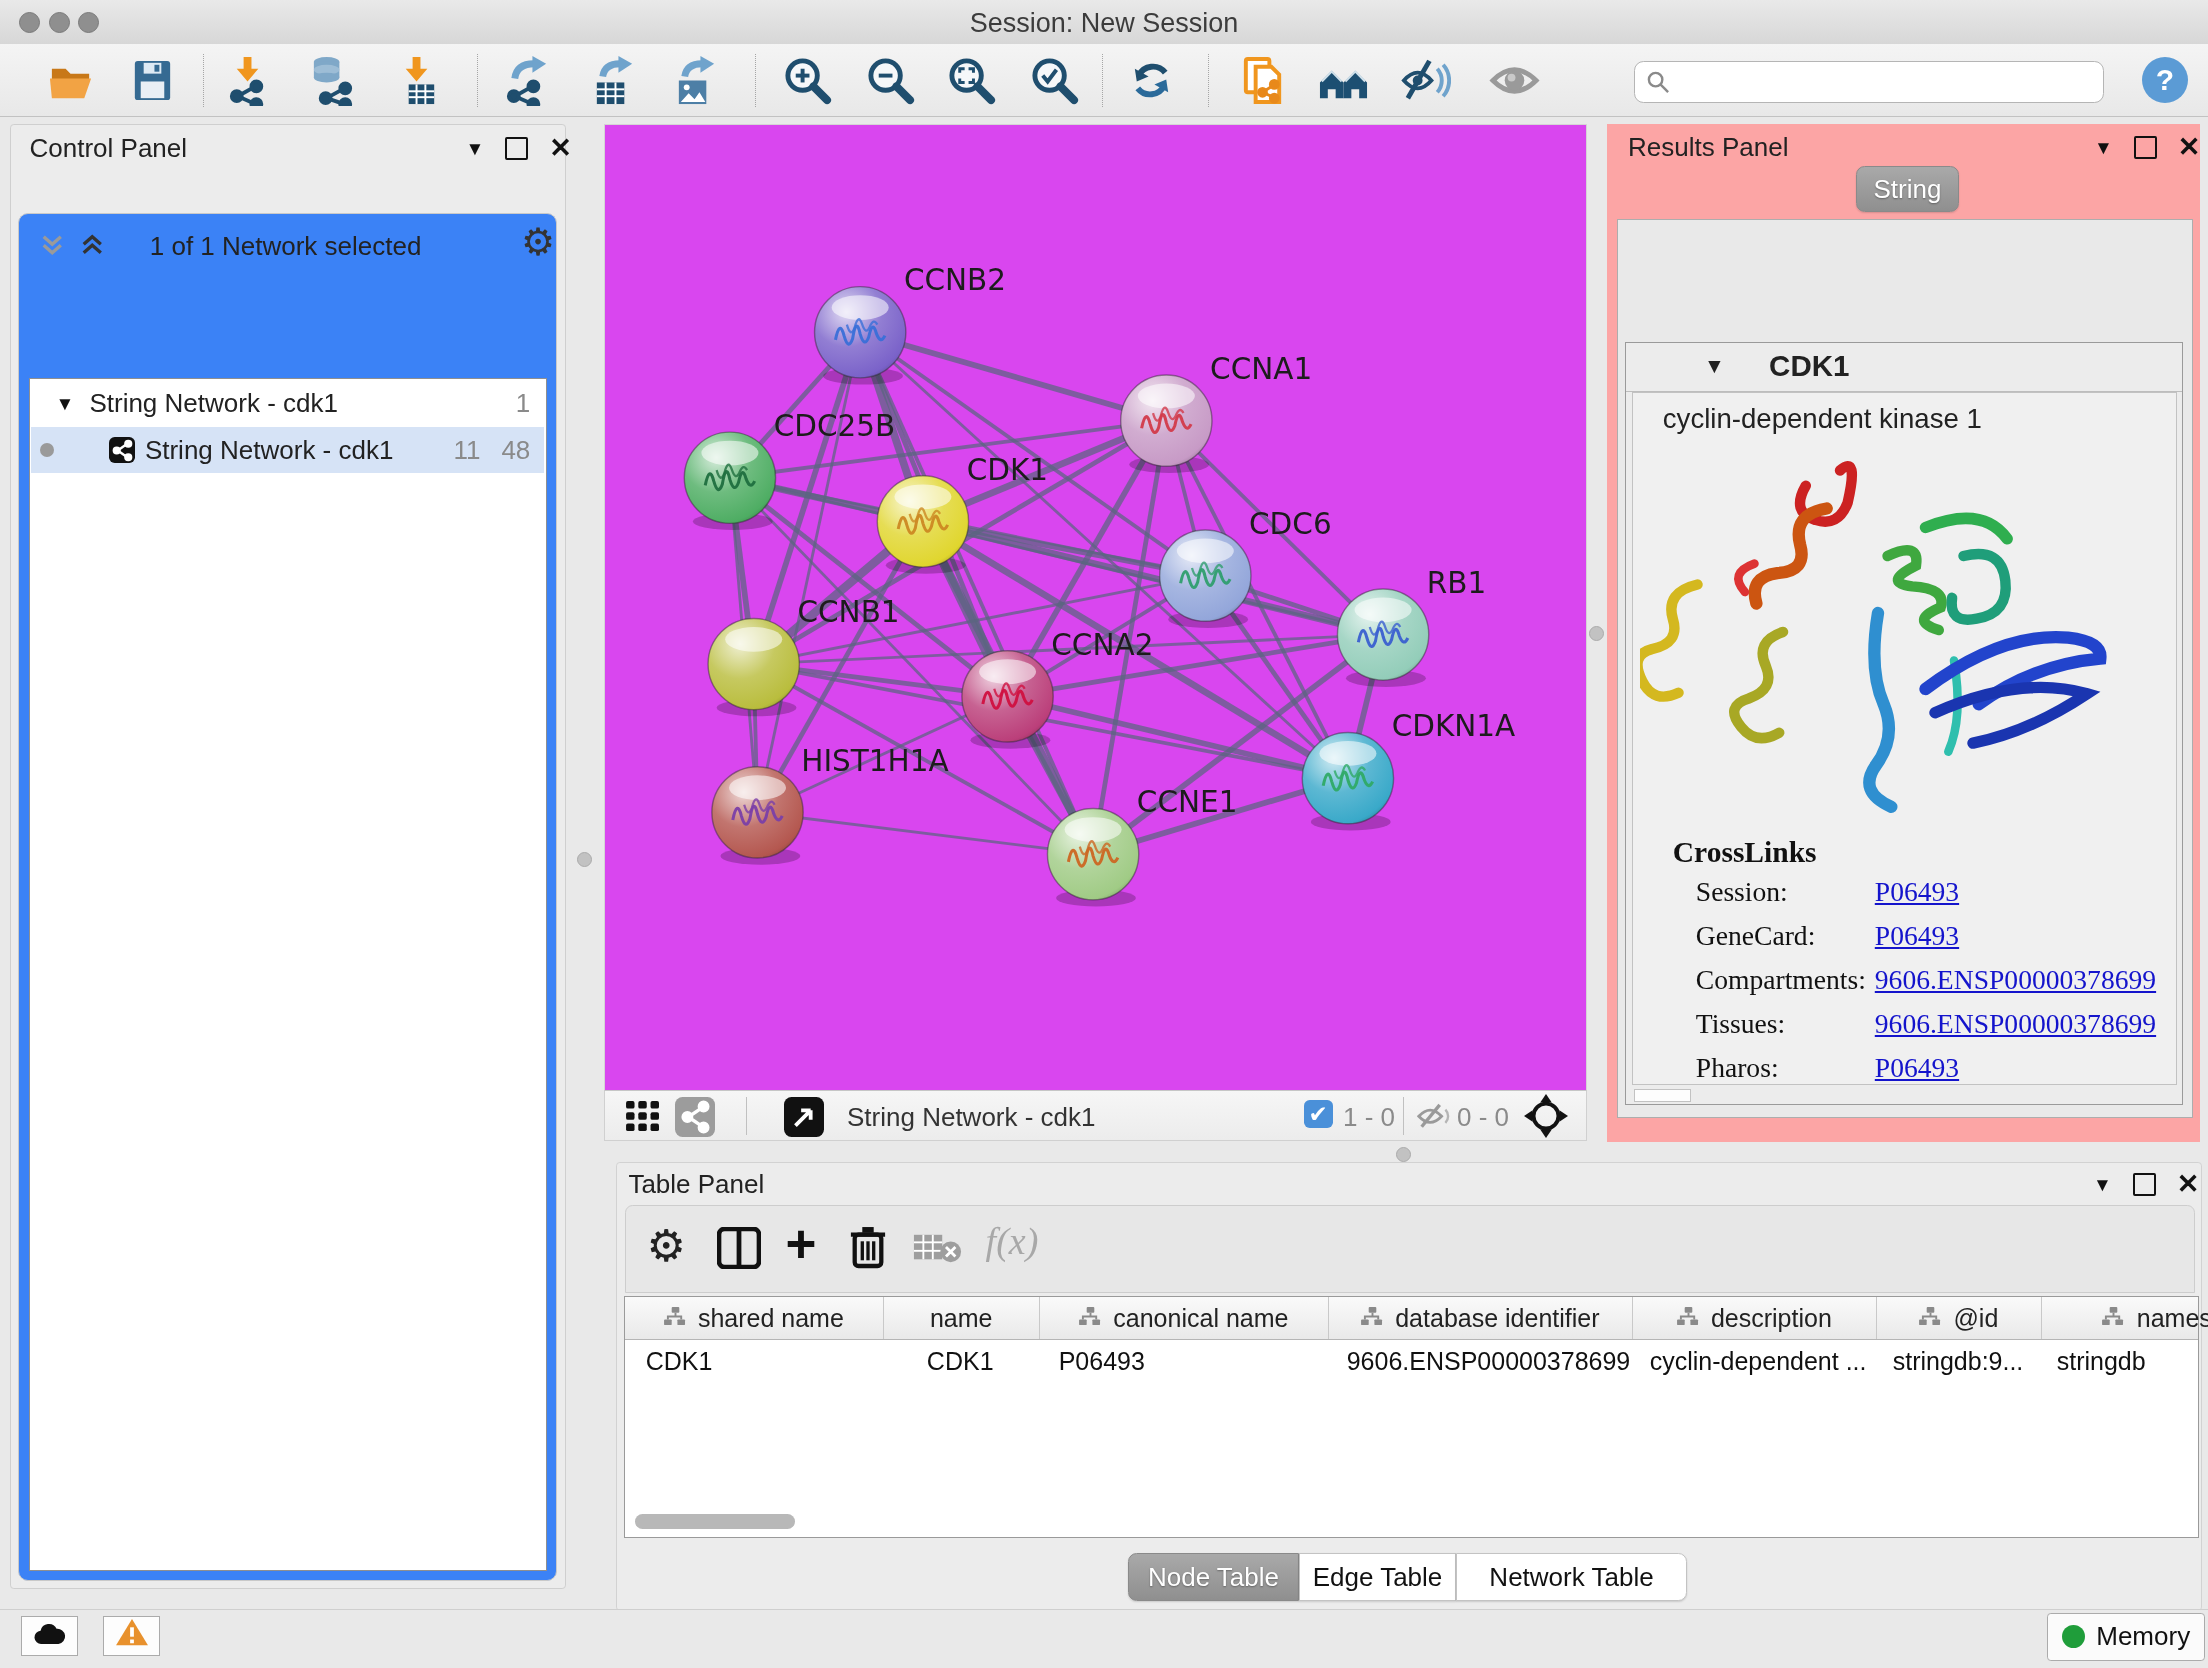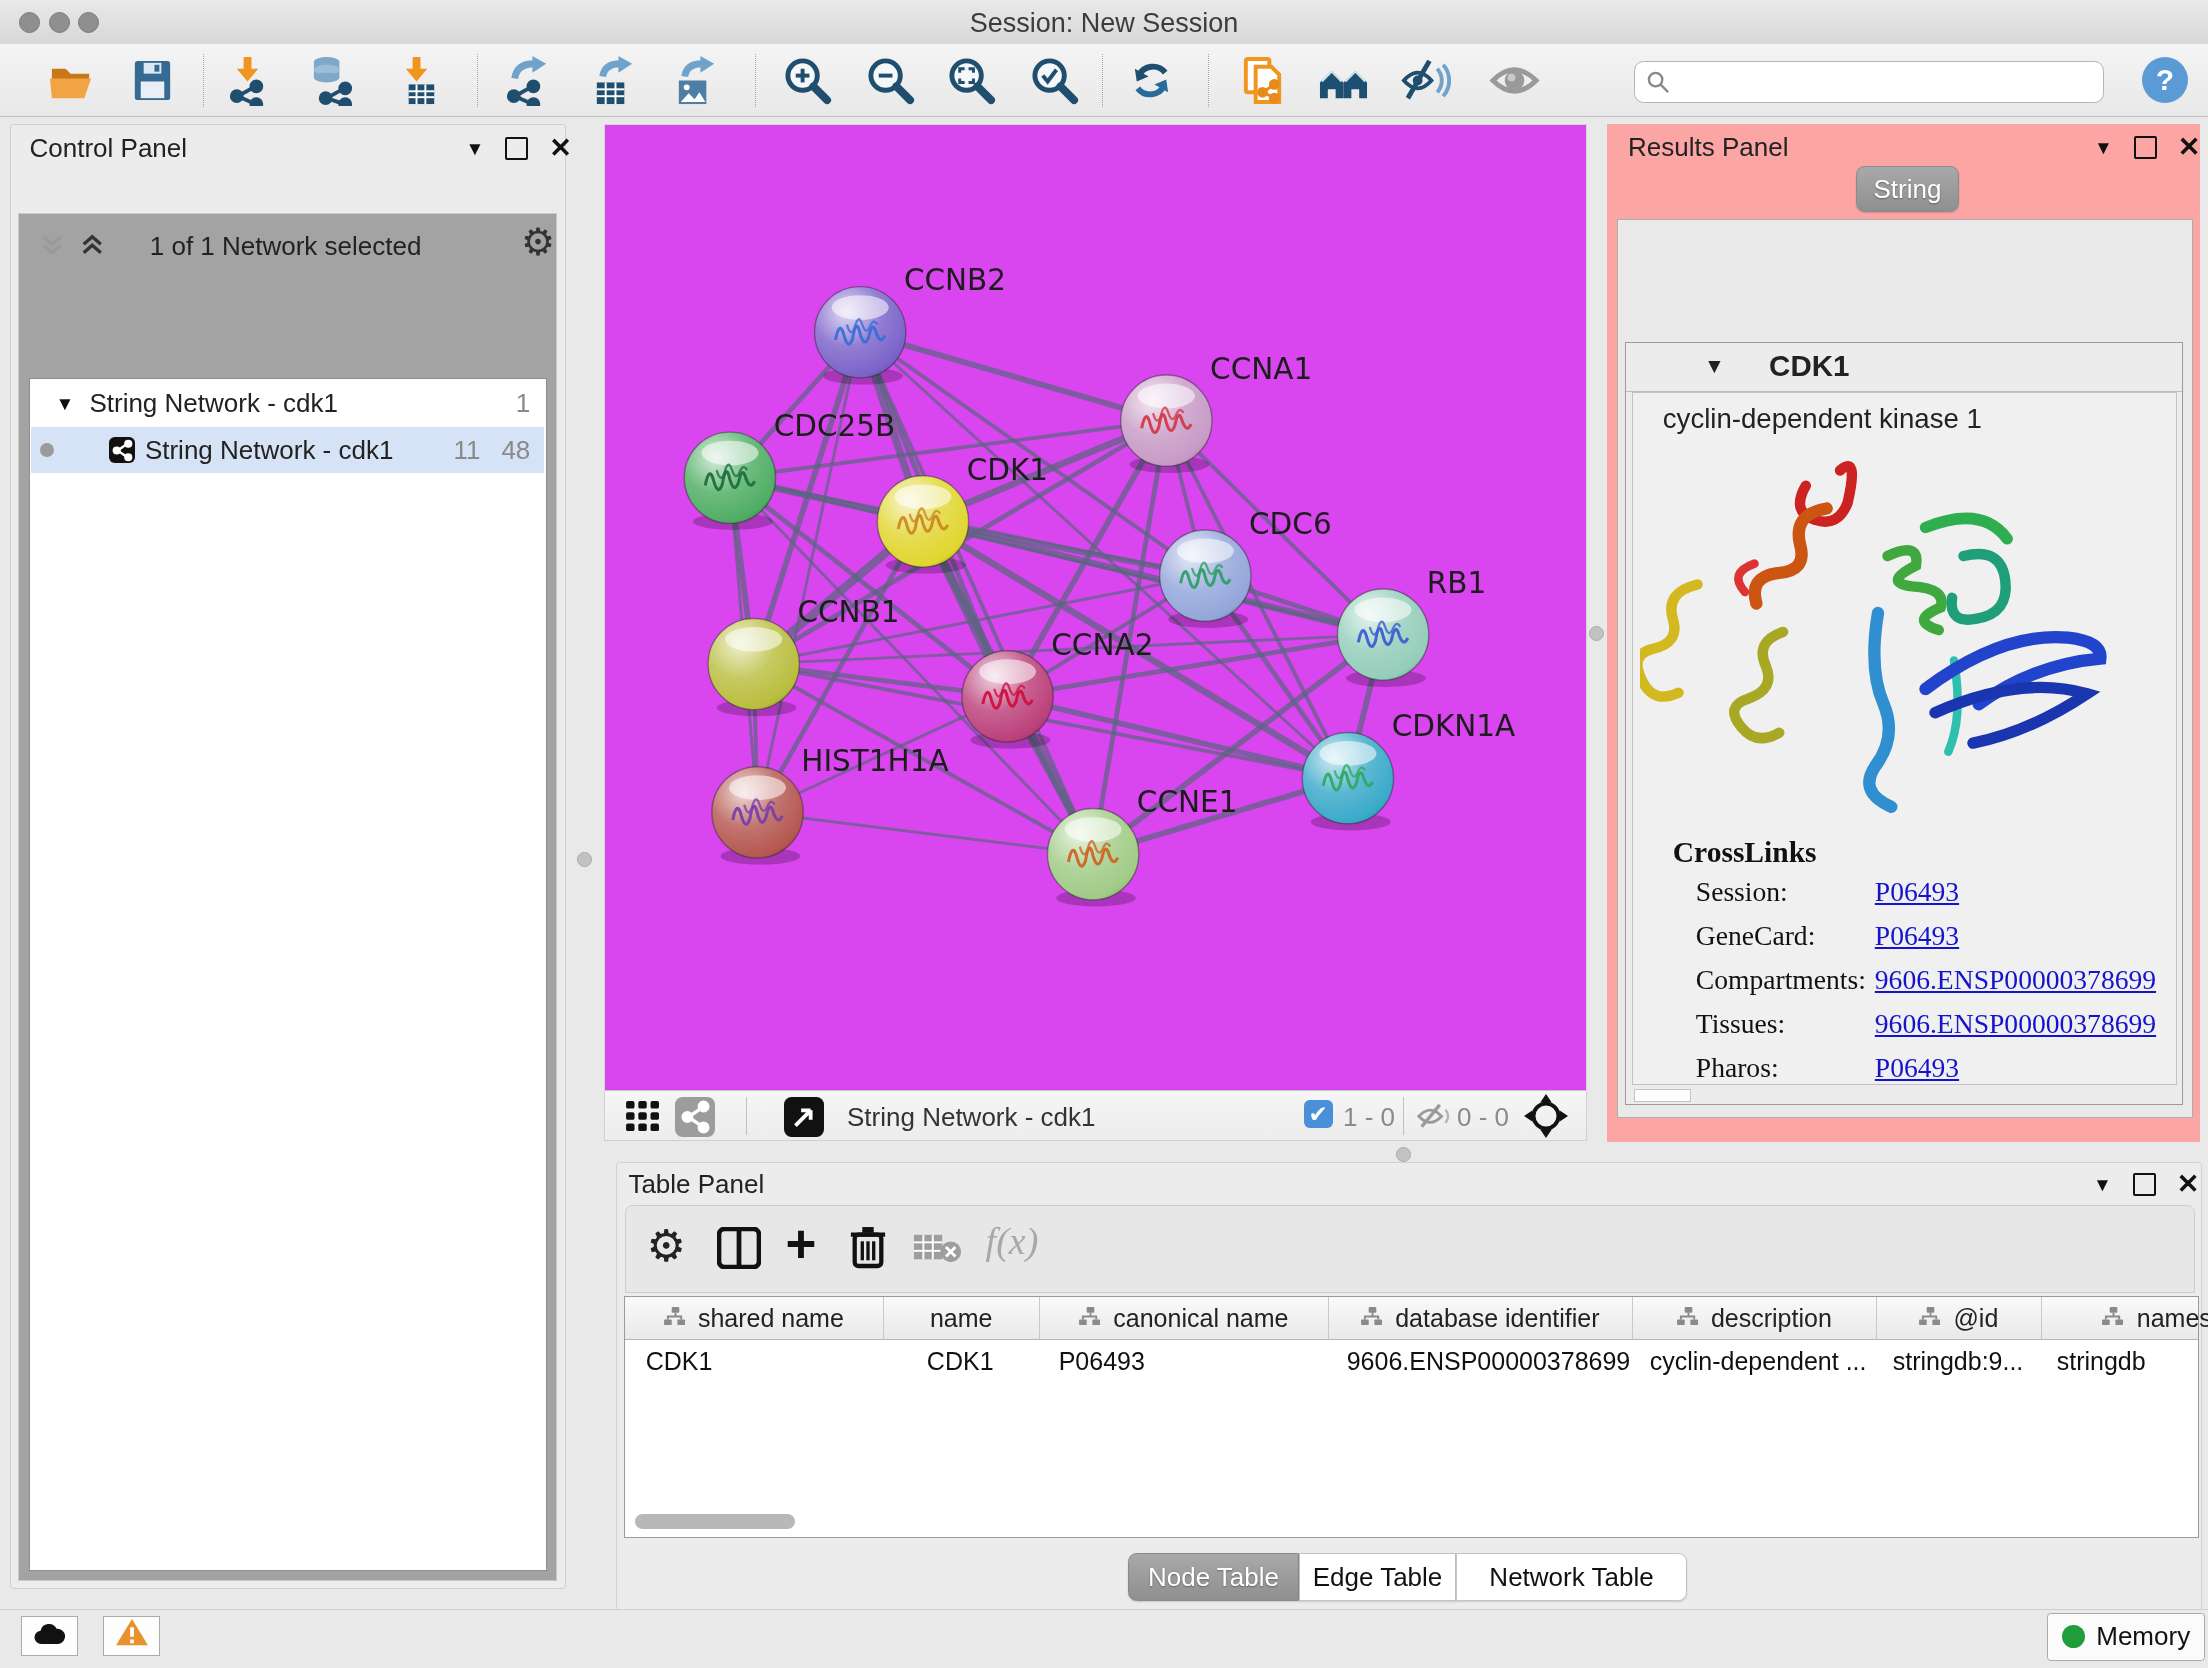--- a/index.html
+++ b/index.html
@@ -29,22 +29,22 @@
   .pctl .tri{font-size:19px;color:#111;}
   .pctl .flt{width:19px;height:19px;border:2.9px solid #111;border-radius:1.9px;}
   .pctl .cls{font-size:27px;font-weight:bold;color:#111;line-height:19px;}
   .tabbtn{display:inline-block;background:#fff;border:1px solid #c3c3c3;border-radius:8.6px;
           text-align:center;font-size:26px;color:#111;box-shadow:0 1px 1.9px rgba(0,0,0,.15);}
   .tabbtn.active{background:linear-gradient(#a9a9a9,#8f8f8f);color:#fff;border-color:#8a8a8a;
                  text-shadow:0 1px 1.9px rgba(0,0,0,.35);}
   
   .control-panel{left:9.5px;top:124px;width:554px;height:1463px;background:#ececec;
                  border:1px solid #cfcfcf;border-radius:3.8px;}
-  .cp-group{position:absolute;left:7.6px;top:88px;width:537px;height:1366px;background:#a3a3a3;
-            border:1px solid #c9c9c9;border-radius:0;}
+  .cp-group{position:absolute;left:7.6px;top:88px;width:537px;height:1366px;background:#3b82f6;
+            border:1px solid #c9c9c9;border-radius:10px;}
   .tree-box{position:absolute;left:9.5px;top:164px;width:516px;height:1191px;background:#fff;
             border:1px solid #8f8f8f;}
   .tree-row{position:absolute;left:1px;width:513px;height:46px;font-size:26px;display:flex;align-items:center;}
   .tree-row.selected{background:#d6e3f6;}
   .cnt{color:#8a8a8a;font-size:26px;}
   .sharebadge{width:26px;height:26px;border-radius:5.7px;background:#111;display:inline-block;position:relative;}
   
   .canvas{left:604px;top:124px;width:981px;height:965px;background:#d946ef;border:1px solid #d5d5d5;}
   .canvas-toolbar{left:604px;top:1090px;width:981px;height:49px;background:linear-gradient(#f6f6f6,#ececec);
                   border:1px solid #d0d0d0;border-top:1px solid #c6c6c6;}

